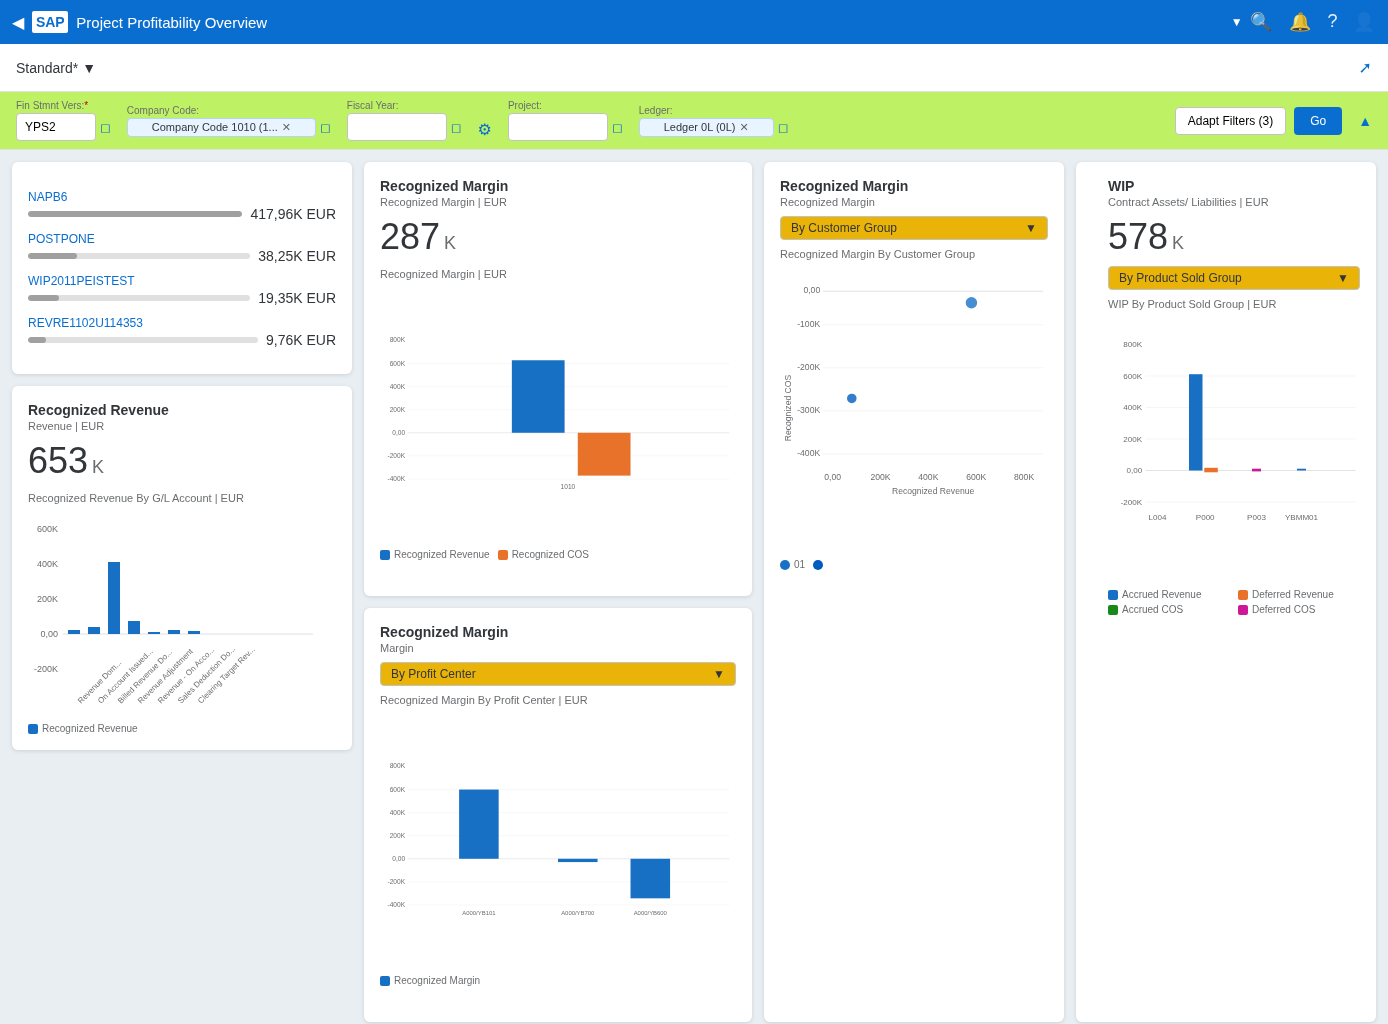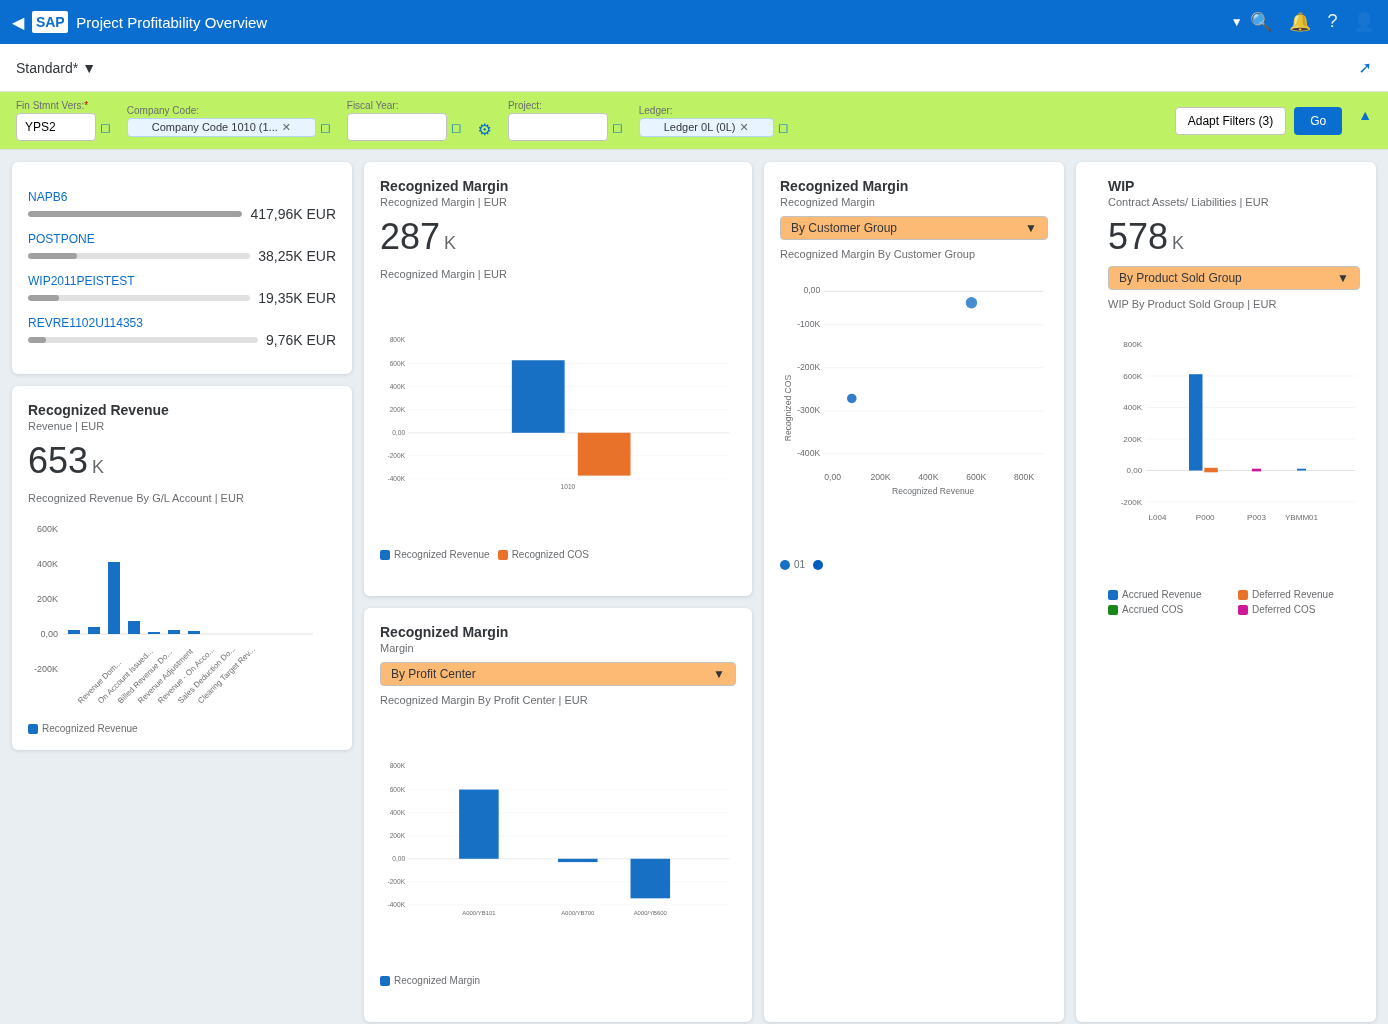--- a/index.html
+++ b/index.html
@@ -44,21 +44,21 @@
       flex-wrap: wrap;
     }
     .filter-group { display: flex; flex-direction: column; gap: 2px; }
     .filter-label { font-size: 10px; color: #6a6d70; }
     .filter-label .required { color: #bb0000; }
     .filter-input-row { display: flex; align-items: center; gap: 4px; }
     .filter-input { border: 1px solid #c2c2c2; border-radius: 4px; padding: 4px 8px; font-size: 12px; height: 28px; min-width: 80px; }
     .filter-tag { background: #e8f4ff; border: 1px solid #b3d4f5; border-radius: 4px; padding: 2px 24px; font-size: 11px; display: flex; align-items: center; gap: 4px; }
     .filter-tag-x { cursor: pointer; color: #666; }
     .filter-copy { cursor: pointer; color: #0a6ed1; font-size: 13px; }
-    .filter-actions { margin-left: auto; display: flex; align-items: flex-start; gap: 8px; }
+    .filter-actions { margin-left: auto; display: flex; align-items: center; gap: 8px; }
     .btn-adapt { background: #fff; border: 1px solid #c2c2c2; border-radius: 4px; padding: 4px 12px; cursor: pointer; font-size: 12px; height: 28px; }
     .btn-go { background: #0a6ed1; color: #fff; border: none; border-radius: 4px; padding: 4px 16px; cursor: pointer; font-size: 12px; height: 28px; }
     .filter-collapse { cursor: pointer; color: #0a6ed1; font-size: 14px; margin-left: 8px; }
 
     
     .main-content {
       padding: 12px;
       display: grid;
       grid-template-columns: 340px 1fr 300px 300px;
       grid-template-rows: auto auto;
@@ -82,21 +82,21 @@
 
     
     .project-item { margin-bottom: 10px; }
     .project-name { font-size: 12px; font-weight: 500; color: #0a6ed1; margin-bottom: 2px; }
     .project-bar-row { display: flex; align-items: center; gap: 8px; }
     .project-bar-bg { flex: 1; background: #e0e0e0; height: 6px; border-radius: 3px; overflow: hidden; }
     .project-bar-fill { background: #a0a0a0; height: 100%; border-radius: 3px; }
     .project-value { font-size: 14px; color: #32363a; white-space: nowrap; }
 
     
-    .select-btn { border: 1px solid #c2c2c2; border-radius: 4px; padding: 4px 10px; display: flex; align-items: center; gap: 6px; cursor: pointer; font-size: 12px; background: #fdba74; min-width: 160px; }
+    .select-btn { border: 1px solid #c2c2c2; border-radius: 4px; padding: 4px 10px; display: flex; align-items: center; gap: 6px; cursor: pointer; font-size: 12px; background: #eab308; min-width: 160px; }
 
     
     .chart-area { margin-top: 8px; }
     .chart-title { font-size: 11px; color: #6a6d70; margin-bottom: 4px; }
     
     
     svg text { font-family: Arial, sans-serif; }
 
     
     .legend { display: flex; flex-wrap: wrap; gap: 8px; margin-top: 8px; }

